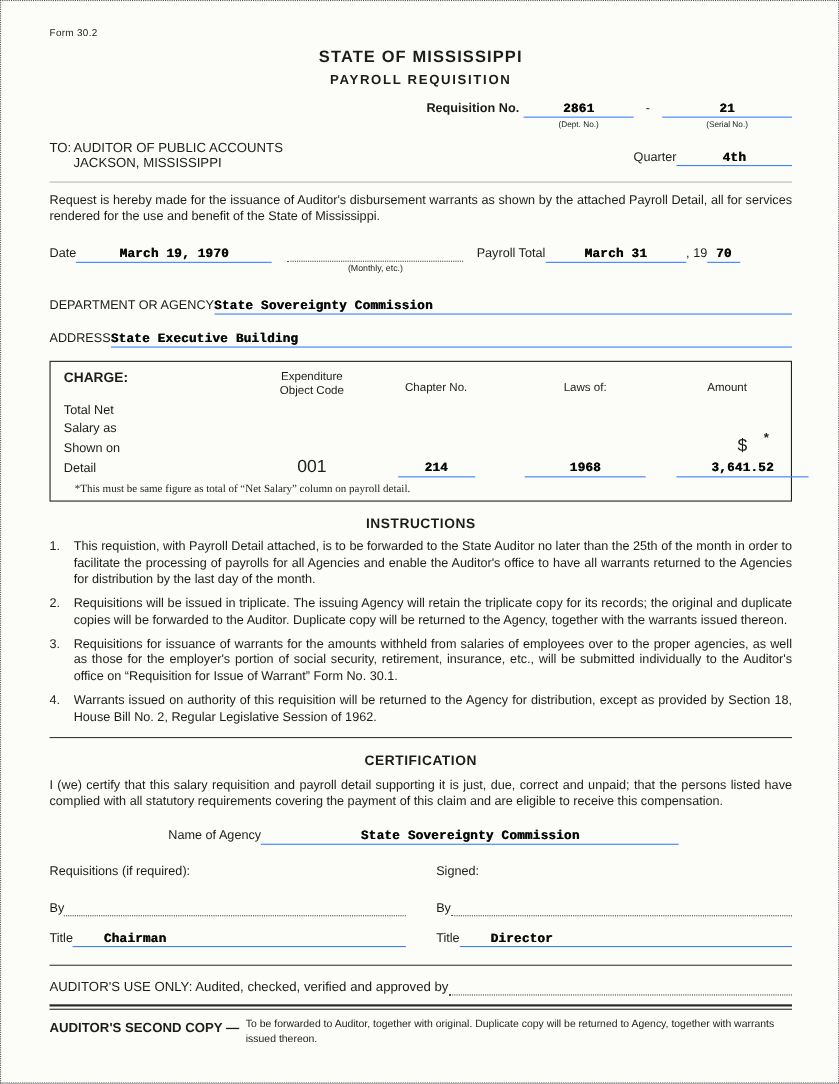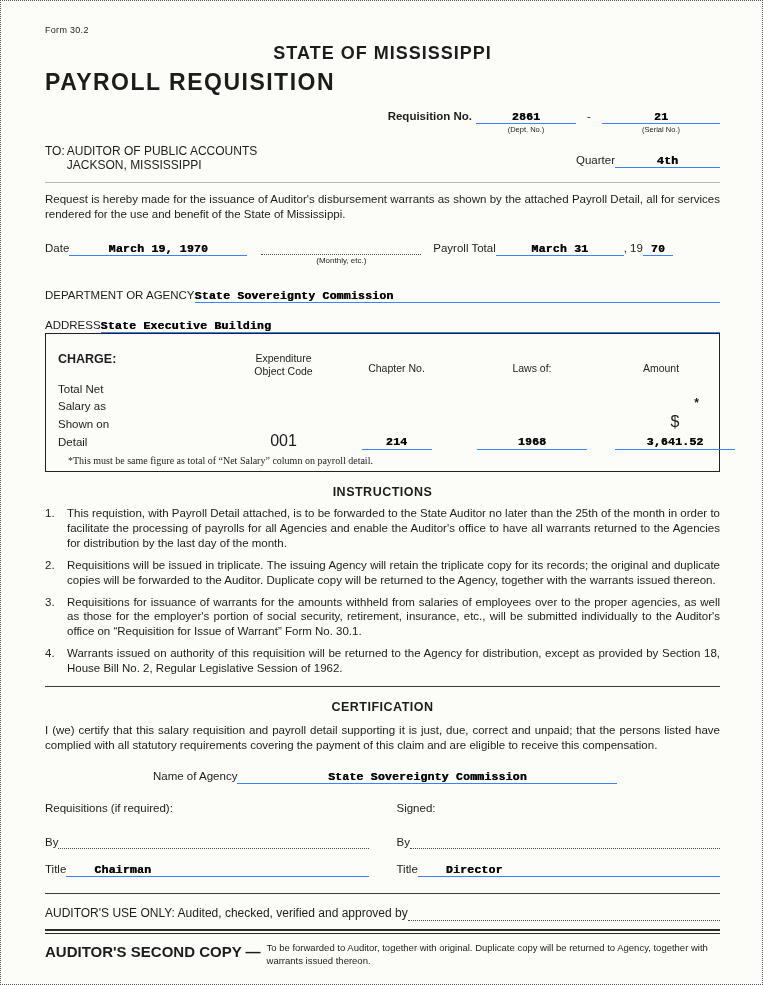--- a/index.html
+++ b/index.html
@@ -13,22 +13,22 @@
     box-sizing:border-box;
     border:1px dotted #555;
     padding:24px 42px 10px 44px;
     overflow:hidden;
   }
   .center { text-align:center; }
   .bold { font-weight:700;padding-left:36px; }
 
   .form-number { font-size:9px; letter-spacing:0.3px; }
 
-  .state-title { text-align:center; font-weight:700; font-size:18px; letter-spacing:1px; margin-top:8px; }
-  .main-title  { font-weight:700; font-size:23px; letter-spacing:1.5px; margin-top:5px; }
+  .state-title { text-align:center; font-weight:700; font-size:15px; letter-spacing:1px; margin-top:8px; }
+  .main-title  { text-align:center; font-weight:700; font-size:12px; letter-spacing:1.5px; margin-top:5px; }
 
   .typed {
     font-family:"Liberation Mono", monospace;
     font-weight:700;
     color:#0a0a0a;
     font-size:11.5px;
     letter-spacing:0.2px;
     text-shadow:0.45px 0 0 currentColor;
     white-space:nowrap;
   }
@@ -53,21 +53,21 @@
 
   .date-row { display:flex; align-items:flex-start; margin-top:20px; font-size:11.5px; }
   .date-row .lbl { white-space:nowrap; }
   .mid-col { display:flex; flex-direction:column; align-items:center; }
   .cap { font-size:8px; margin-top:1px; }
 
   .field-row { display:flex; align-items:baseline; margin-top:0; font-size:11.5px; }
   .field-row .grow { flex:1; text-align:left; }
 
   
-  .charge-box { position:relative; border:1.5px solid #222; padding:18px 12px 5px 12px; }
+  .charge-box { position:relative; border:1.5px solid #222; margin-top:12px; padding:7px 12px 5px 12px; }
   .charge-grid { display:grid; grid-template-columns:165px 105px 105px 150px 1fr; column-gap:8px; font-size:10.5px; }
   .charge-label { font-weight:700; font-size:12.5px; }
   .chead { text-align:center; white-space:pre-line; line-height:1.25; }
   .charge-vals { display:grid; grid-template-columns:165px 105px 105px 150px 1fr; column-gap:8px; align-items:end; margin-top:2px; }
   .rowlabel { white-space:pre-line; font-size:11.5px; line-height:1.55; }
   .cval { text-align:center; padding-bottom:2px; }
   .charge-star { position:absolute; right:20px; top:62px; font-size:12px; font-weight:700; }
   .footnote { font-size:10px; margin:3px 0 0 10px;font-family:Liberation Serif, serif; }
 
   .sec-head { text-align:center; font-weight:700; font-size:12.5px; margin-top:13px; letter-spacing:0.5px; }
@@ -80,21 +80,21 @@
   .agency-row { display:flex; align-items:baseline; margin-top:16px; margin-left:108px; font-size:11.5px; }
 
   .sig-grid { display:grid; grid-template-columns:1fr 1fr; column-gap:28px; margin-top:18px; font-size:11.5px; }
   .sig-row { display:flex; align-items:baseline; margin-top:22px; }
   .sig-row .grow { flex:1; }
 
   .aud-row { display:flex; align-items:baseline; font-size:12px; margin-top:12px; }
   .aud-row .grow { flex:1; }
 
   .second-copy { display:flex; margin-top:8px; font-size:9.5px; line-height:1.35; }
-  .second-copy .lead { font-weight:700; white-space:nowrap; margin-right:6px; font-size:15px; }
+  .second-copy .lead { font-weight:700; white-space:nowrap; margin-right:6px; font-size:12px; }
 </style>
 </head>
 <body>
 
 <div class="page">
 
   <div class="form-number">Form 30.2</div>
 
   <div class="state-title">STATE OF MISSISSIPPI</div>
   <div class="main-title">PAYROLL REQUISITION</div>

